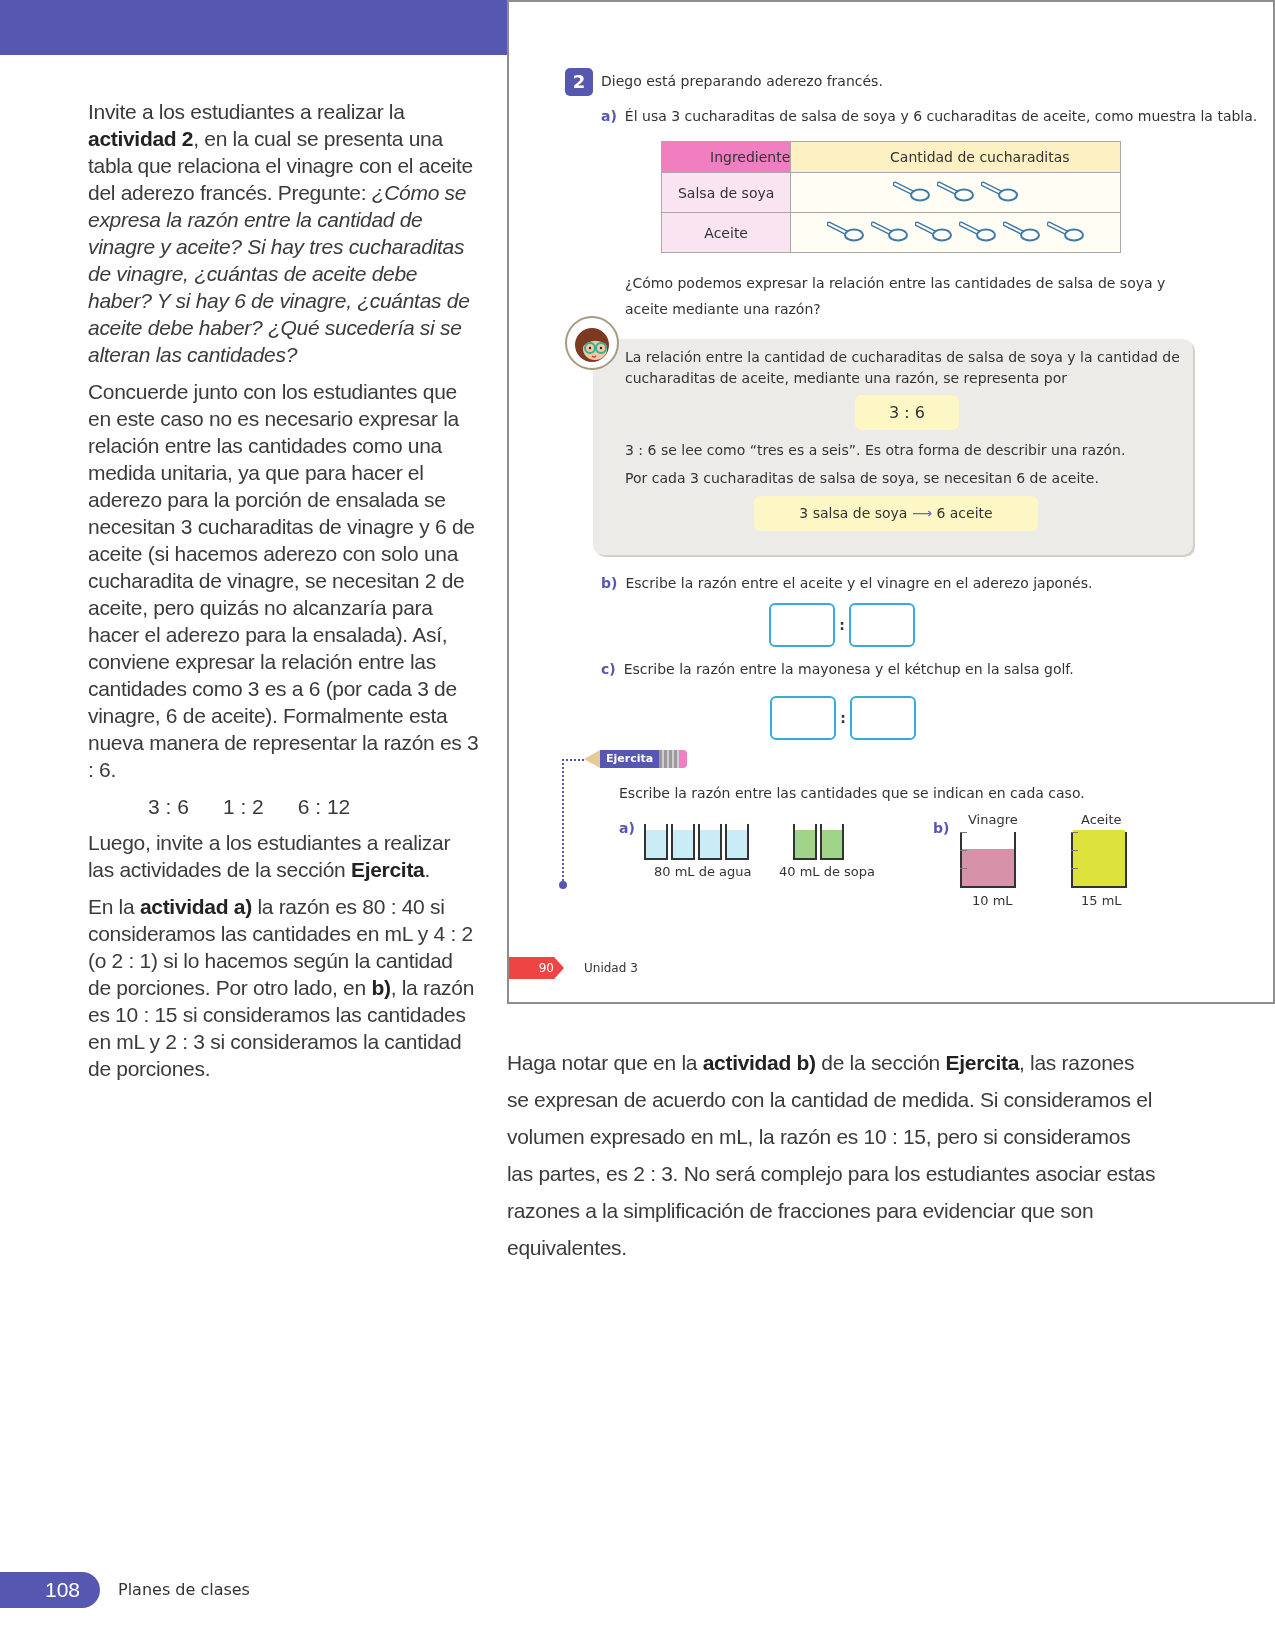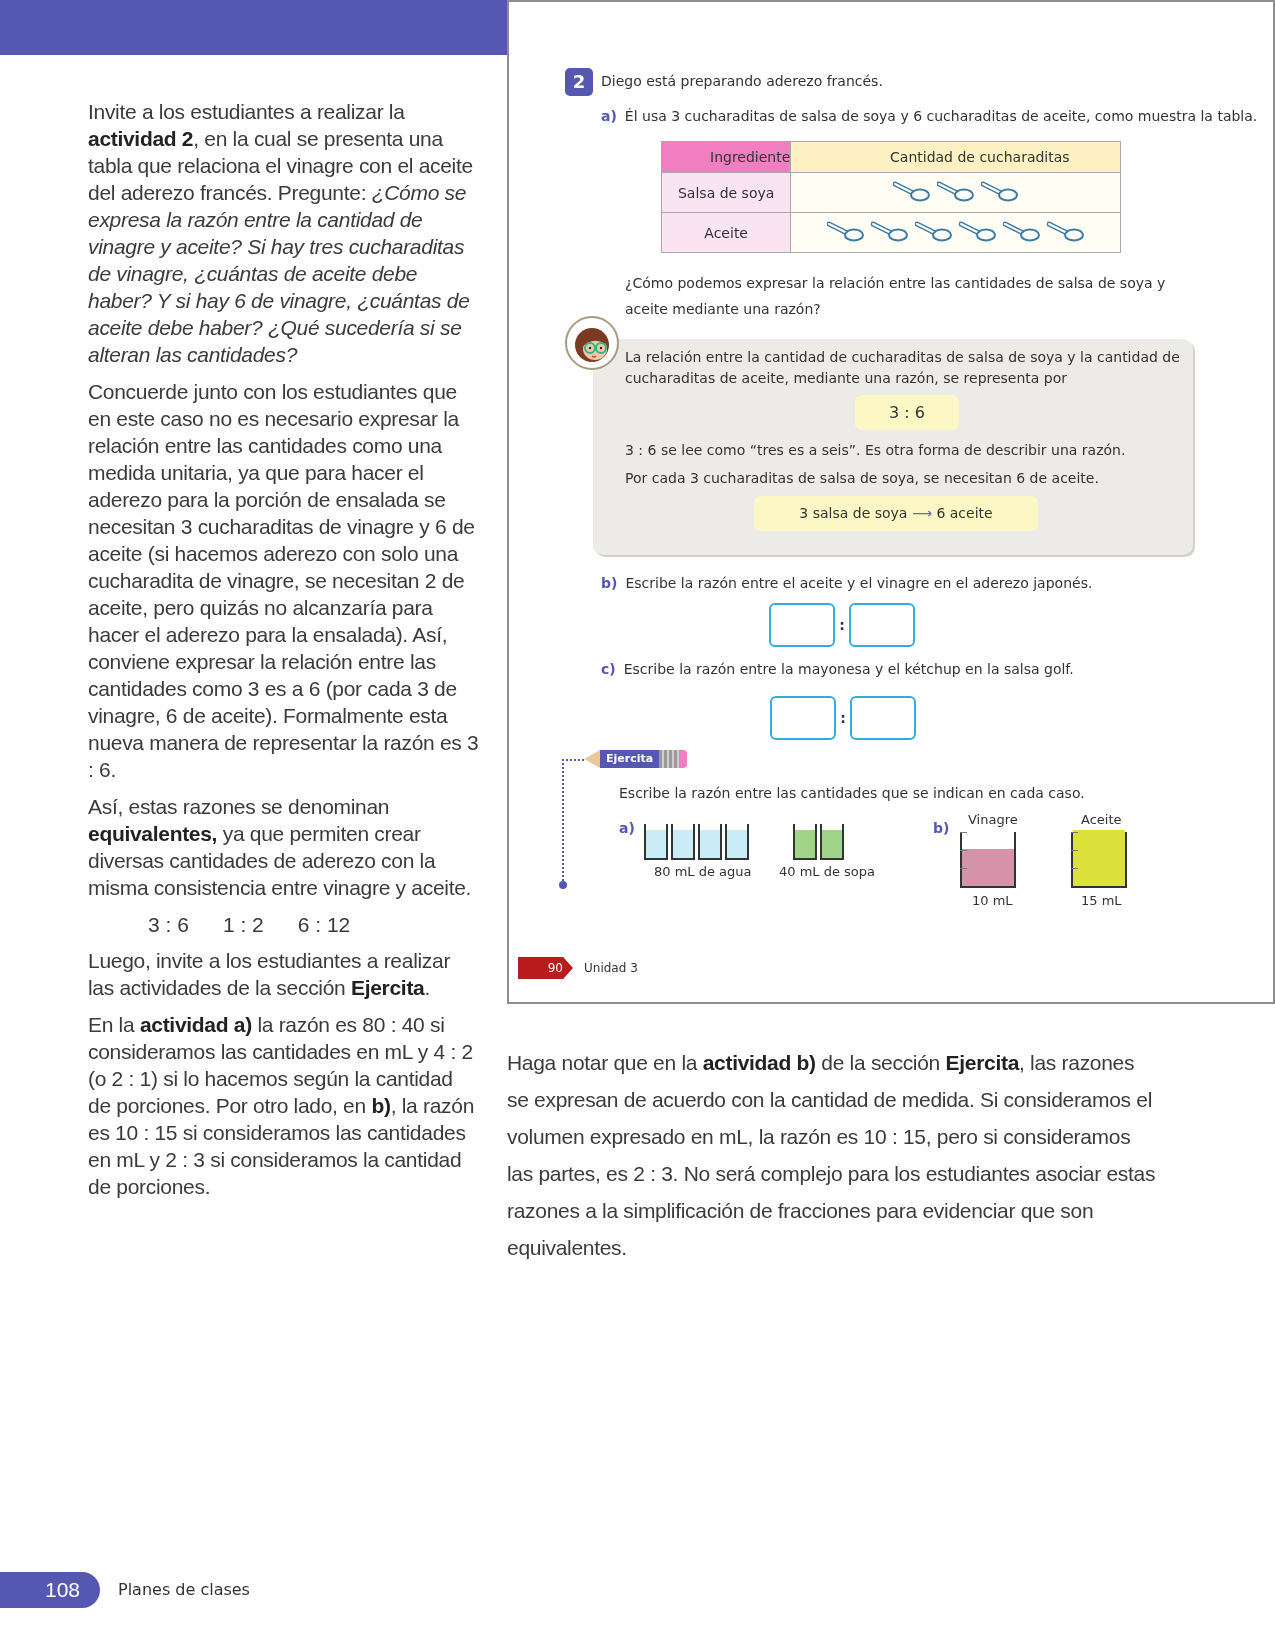--- a/index.html
+++ b/index.html
@@ -78,21 +78,21 @@
   .ej-a { position: absolute; left: 110px; top: 818px; font-size: 14px; }
   .ej-b { position: absolute; left: 424px; top: 818px; font-size: 14px; }
   .cups { position: absolute; display: flex; gap: 3px; }
   .cup { width: 24px; height: 36px; border: 2px solid #333; border-top: none; position: relative; }
   .cup .fill { position: absolute; left: 0; right: 0; bottom: 0; }
   .cup-caption { position: absolute; font-size: 13px; }
   .beaker { position: absolute; width: 56px; height: 56px; border: 2px solid #333; border-top: none; }
   .beaker .fill { position: absolute; left: 0; right: 0; bottom: 0; }
   .tick { position: absolute; left: -2px; width: 7px; border-top: 1px solid #777; }
 
-  .footer-tab { position: absolute; left: 9px; top: 955px; width: 55px; height: 22px; background: #b91c1c; color: #fff;
+  .footer-tab { position: absolute; left: 0; top: 955px; width: 55px; height: 22px; background: #ef4444; color: #fff;
     font-size: 12px; text-align: right; padding-right: 10px; line-height: 22px; clip-path: polygon(0 0, 82% 0, 100% 50%, 82% 100%, 0 100%); }
   .footer-unit { position: absolute; left: 75px; top: 959px; font-size: 12px; }
 
   
   .consid { position: absolute; left: 507px; top: 1034px; width: 649px; }
   .consid .para { font-size: 21px; line-height: 37px; margin-top: 10px; color: #3b3b3b; letter-spacing: -0.3px; }
 
   .page-num { position: absolute; left: 0; top: 1572px; width: 100px; height: 36px; background: #5657b0; color: #fff;
     border-radius: 0 18px 18px 0; font-size: 21px; line-height: 36px; text-align: right; padding-right: 20px; }
   .page-label { position: absolute; left: 118px; top: 1580px; font-family: "DejaVu Sans", sans-serif; font-size: 16px; color: #333; }
@@ -100,23 +100,20 @@
 </head>
 <body>
 
 <div class="top-band"></div>
 
 <div class="left-col">
   <p class="para first">
     <span>Invite a los estudiantes a realizar la </span><b>actividad 2</b><span>, en la cual se presenta una tabla que relaciona el vinagre con el aceite del aderezo francés. Pregunte: </span><i>¿Cómo se expresa la razón entre la cantidad de vinagre y aceite? Si hay tres cucharaditas de vinagre, ¿cuántas de aceite debe haber? Y si hay 6 de vinagre, ¿cuántas de aceite debe haber? ¿Qué sucedería si se alteran las cantidades?</i>
   </p>
   <p class="para">Concuerde junto con los estudiantes que en este caso no es necesario expresar la relación entre las cantidades como una medida unitaria, ya que para hacer el aderezo para la porción de ensalada se necesitan 3 cucharaditas de vinagre y 6 de aceite (si hacemos aderezo con solo una cucharadita de vinagre, se necesitan 2 de aceite, pero quizás no alcanzaría para hacer el aderezo para la ensalada). Así, conviene expresar la relación entre las cantidades como 3 es a 6 (por cada 3 de vinagre, 6 de aceite). Formalmente esta nueva manera de representar la razón es 3 : 6.</p>
-  <p class="para">
-    <span>Así, estas razones se denominan </span><b>equivalentes,</b><span> ya que permiten crear diversas cantidades de aderezo con la misma consistencia entre vinagre y aceite.</span>
-  </p>
   <div class="ratios">
     <span>3 : 6</span><span>1 : 2</span><span>6 : 12</span>
   </div>
   <p class="para">
     <span>Luego, invite a los estudiantes a realizar las actividades de la sección </span><b>Ejercita</b><span>.</span>
   </p>
   <p class="para">
     <span>En la </span><b>actividad a)</b><span> la razón es 80 : 40 si consideramos las cantidades en mL y 4 : 2 (o 2 : 1) si lo hacemos según la cantidad de porciones. Por otro lado, en </span><b>b)</b><span>, la razón es 10 : 15 si consideramos las cantidades en mL y 2 : 3 si consideramos la cantidad de porciones.</span>
   </p>
 </div>

